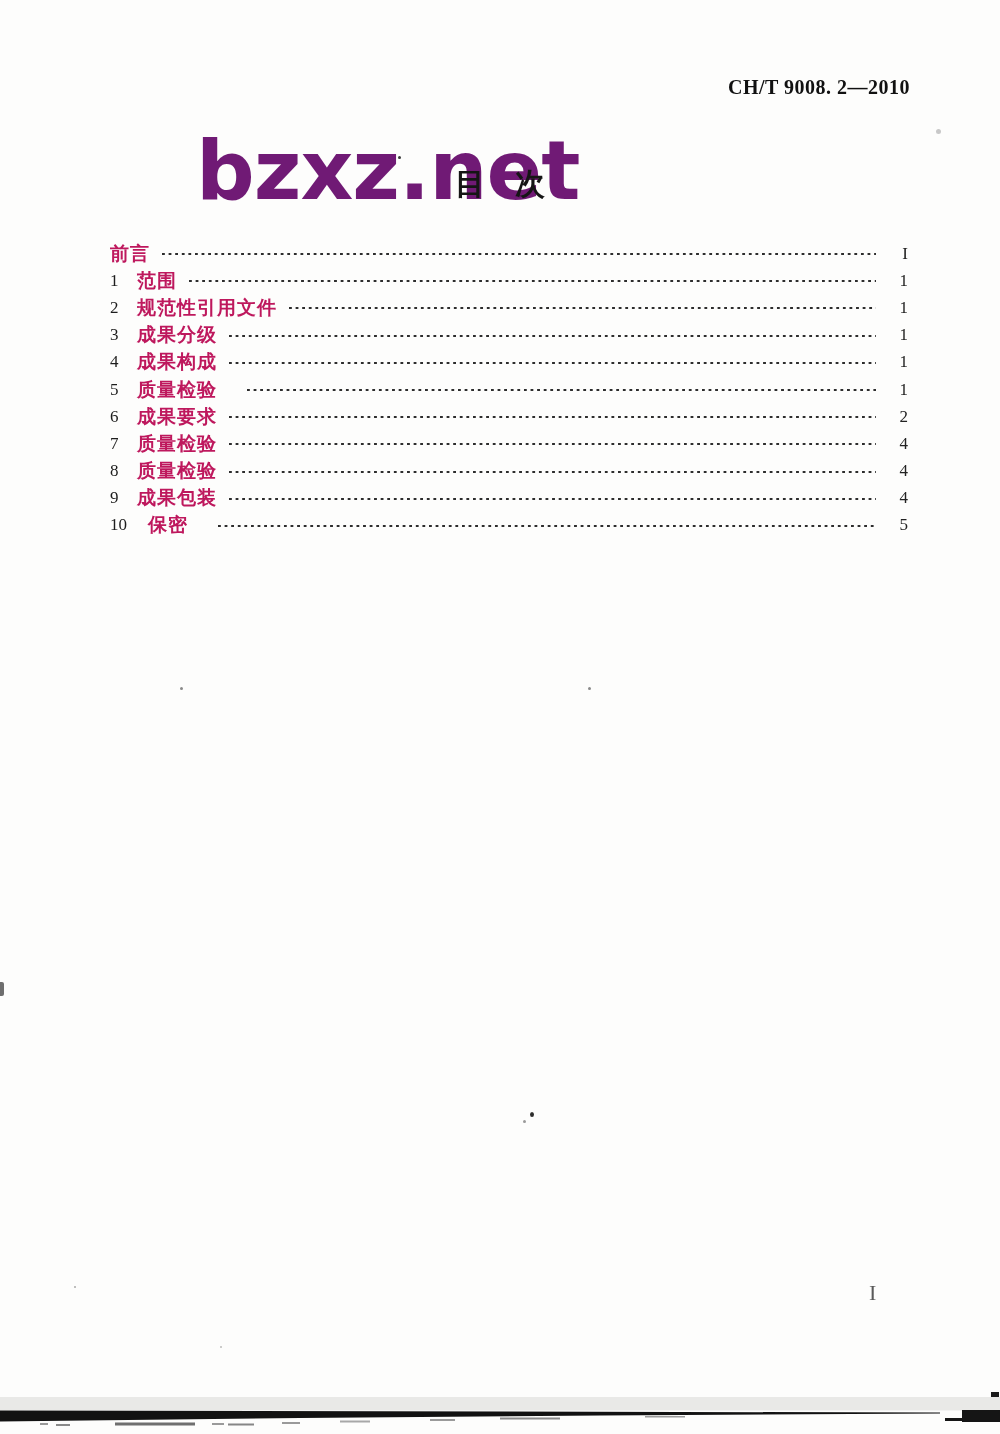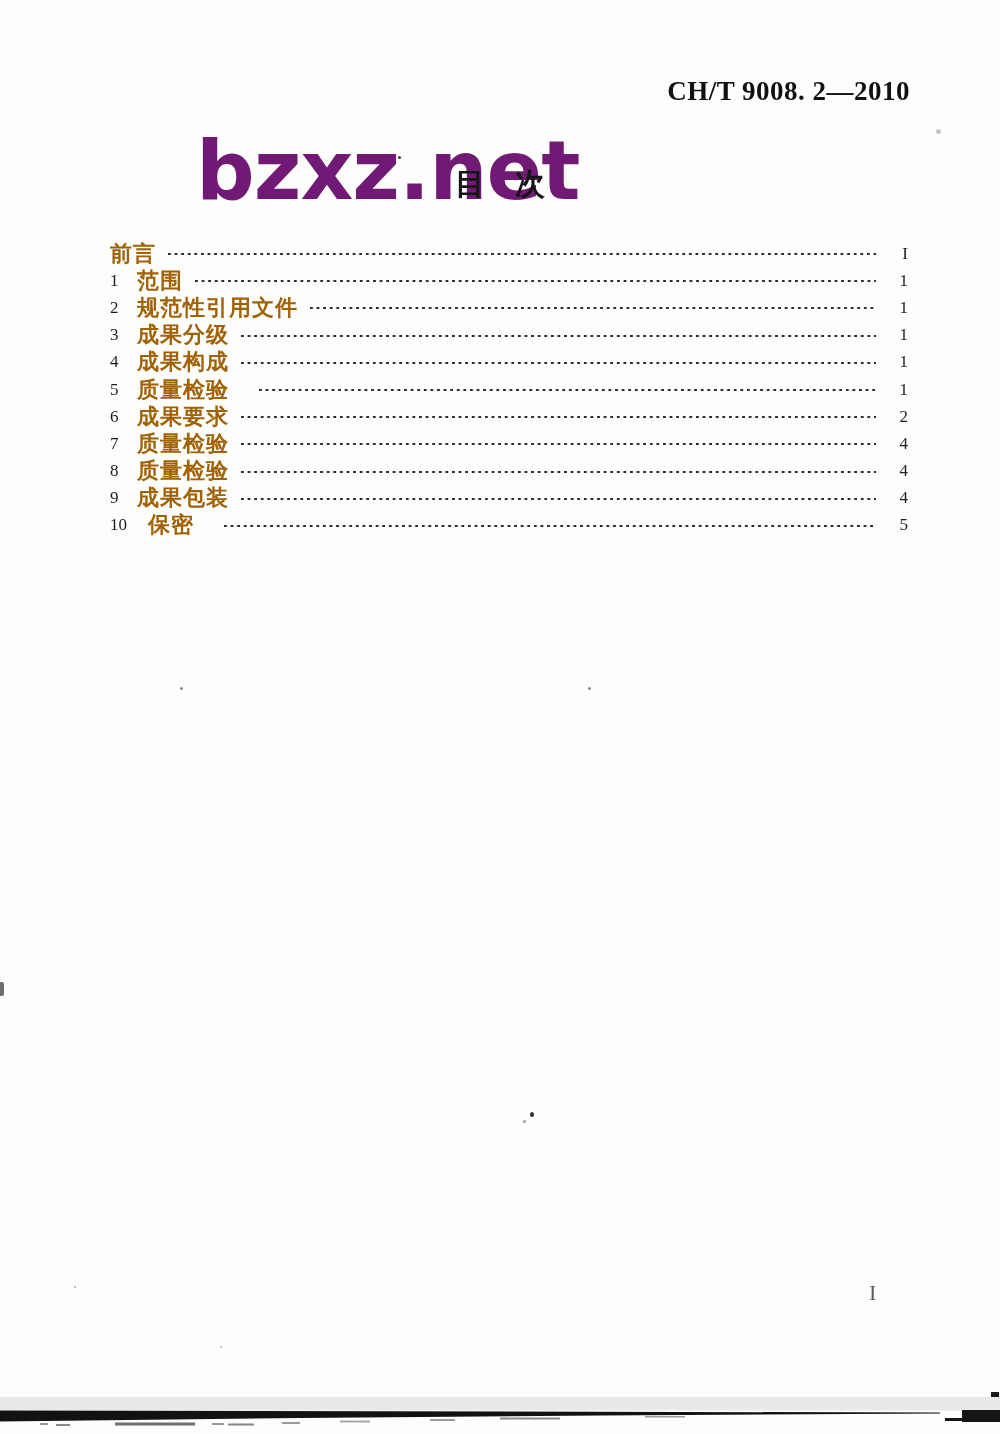--- a/index.html
+++ b/index.html
@@ -28,21 +28,21 @@
     color: #701a75;
     user-select: none;
     z-index: 1;
   }
   .doc-number {
     position: absolute;
     top: 76px;
     right: 90px;
     font-family: "Liberation Serif", serif;
     font-weight: bold;
-    font-size: 27px;
+    font-size: 20px;
     letter-spacing: 0.5px;
     color: #111;
     z-index: 2;
   }
   .page-title {
     position: absolute;
     top: 168px;
     left: 0;
     width: 100%;
     text-align: center;
@@ -70,23 +70,23 @@
     min-width: 27px;
     font-family: "Liberation Serif", serif;
     font-size: 17px;
     color: #1d1d1d;
   }
   .toc-row .num:empty { display: none; }
   .toc-row:nth-child(11) .num { min-width: 38px; font-family: Liberation Serif, serif; }
   .toc-row .label {
     font-family: Liberation Serif, serif;
     font-weight: bold;
-    font-size: 22px;
+    font-size: 19px;
     letter-spacing: 1px;
-    color: #a16207;
+    color: #be185d;
     white-space: nowrap;
   }
   .toc-row .leader {
     flex: 1;
     height: 4px;
     margin: 1px 8px 0 12px;
     background-image: radial-gradient(circle at 1.5px 2px, #2d2d2d 1.15px, rgba(0,0,0,0) 1.5px);
     background-size: 6.6px 4px;
     background-repeat: repeat-x;
     background-position: left center;

